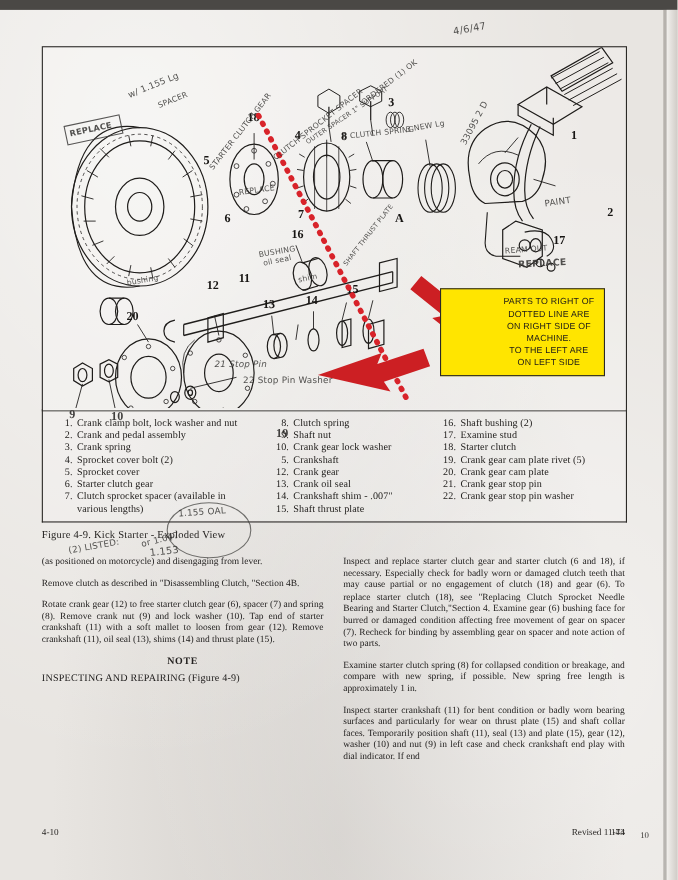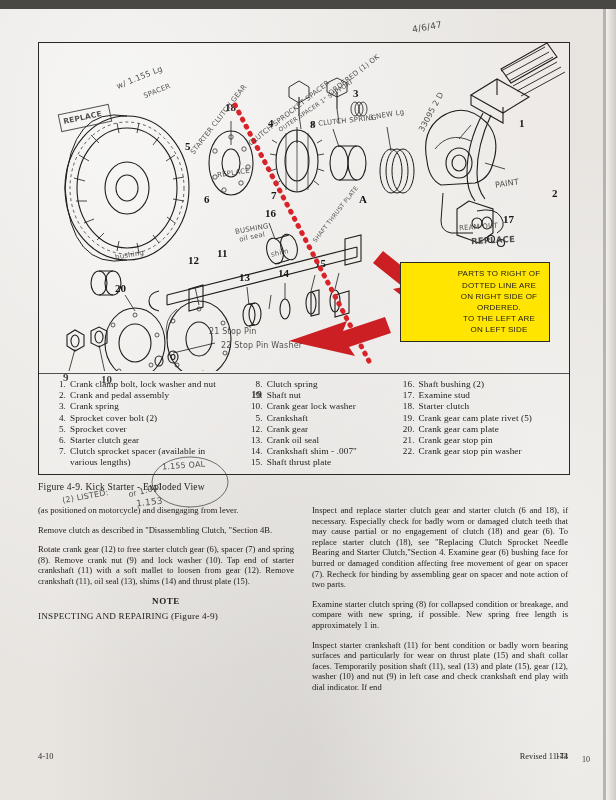--- a/index.html
+++ b/index.html
@@ -299,21 +299,21 @@
     <svg width="528" height="328" style="position:absolute;left:0;top:0;">
       <g fill="#cc1f23">
         <path d="M392 276 l-38 -30 l10 -2 l-30 -24 l10 -12 l30 24 l6 -8 z"></path>
       </g>
     </svg>
 
     <div class="callout" style="left:361px;top:219px;">
       <div>PARTS TO RIGHT OF</div>
       <div>DOTTED LINE ARE</div>
       <div>ON RIGHT SIDE OF</div>
-      <div>ORDERED.</div>
+      <div>MACHINE.</div>
       <div>TO THE LEFT ARE</div>
       <div>ON LEFT SIDE</div>
     </div>
 
     <div class="hwbox" style="left:20px;top:66px;width:50px;height:16px;transform:rotate(-12deg);"></div>
     <div class="hw b" style="left:24px;top:70px;transform:rotate(-12deg);font-size:7.5px;">REPLACE</div>
     <div class="hw" style="left:76px;top:30px;transform:rotate(-22deg);font-size:8px;">w/ 1.155 Lg</div>
     <div class="hw" style="left:104px;top:44px;transform:rotate(-22deg);font-size:7px;">SPACER</div>
     <div class="hw" style="left:150px;top:108px;transform:rotate(-52deg);transform-origin:left top;">STARTER CLUTCH GEAR</div>
     <div class="hw" style="left:208px;top:98px;transform:rotate(-38deg);transform-origin:left top;">CLUTCH SPROCKET SPACER</div>
@@ -325,21 +325,21 @@
     <div class="hw" style="left:288px;top:48px;transform:rotate(-38deg);transform-origin:left top;">ORDERED (1) OK</div>
     <div class="hw" style="left:200px;top:190px;transform:rotate(-12deg);">oil seal</div>
     <div class="hw" style="left:232px;top:206px;transform:rotate(-12deg);">shim</div>
     <div class="hw" style="left:272px;top:196px;transform:rotate(-52deg);transform-origin:left top;font-size:6px;">SHAFT THRUST PLATE</div>
     <div class="hw" style="left:76px;top:208px;transform:rotate(-10deg);">bushing</div>
     <div class="hw" style="left:196px;top:182px;transform:rotate(-10deg);">BUSHING</div>
     <div class="hw" style="left:456px;top:136px;transform:rotate(-8deg);font-size:8px;">PAINT</div>
     <div class="hw" style="left:420px;top:180px;transform:rotate(-4deg);">REAM OUT</div>
     <div class="hw b" style="left:432px;top:192px;font-size:8.5px;transform:rotate(-3deg);">REPLACE</div>
     <div class="hw" style="left:182px;top:268px;font-size:8px;margin-top:30px;">22 Stop Pin Washer</div>
-    <div class="hw" style="left:170px;top:284px;font-size:8px;">21 Stop Pin</div>
+    <div class="hw" style="left:156px;top:284px;font-size:8px;font-style:italic;">21 Stop Pin</div>
   </div>
 
   <div class="hw" style="left:412px;top:22px;font-size:9px;transform:rotate(-10deg);">4/6/47</div>
 
   <div class="partsbox">
     <div class="parts-cols">
       <div class="pcol c1">
         <div class="pitem">
             <span class="pnum">1.</span>
             <span class="ptxt">Crank clamp bolt, lock washer and nut</span>

